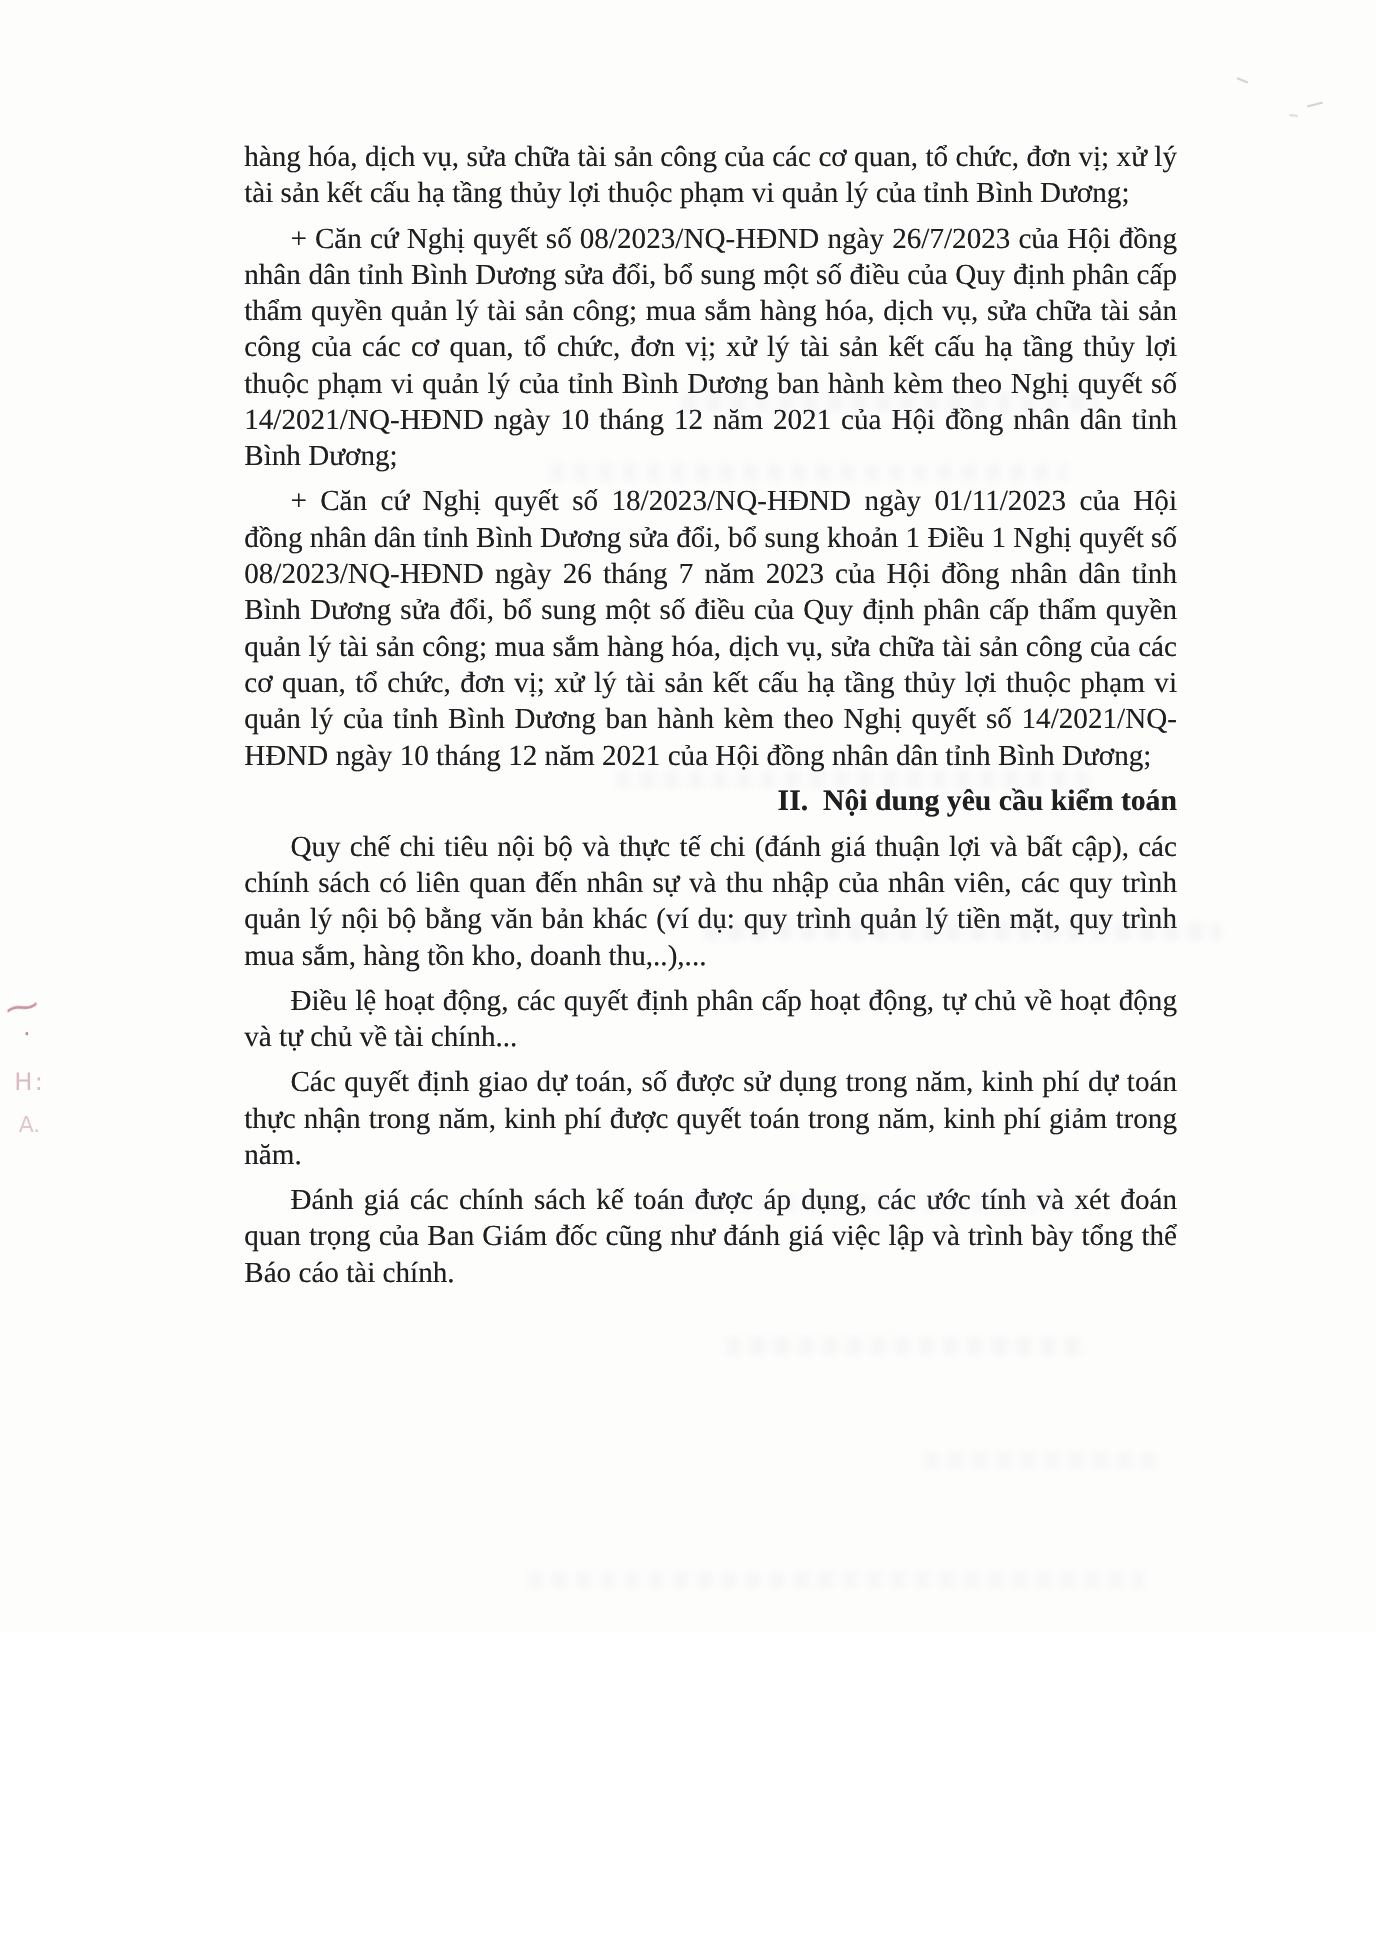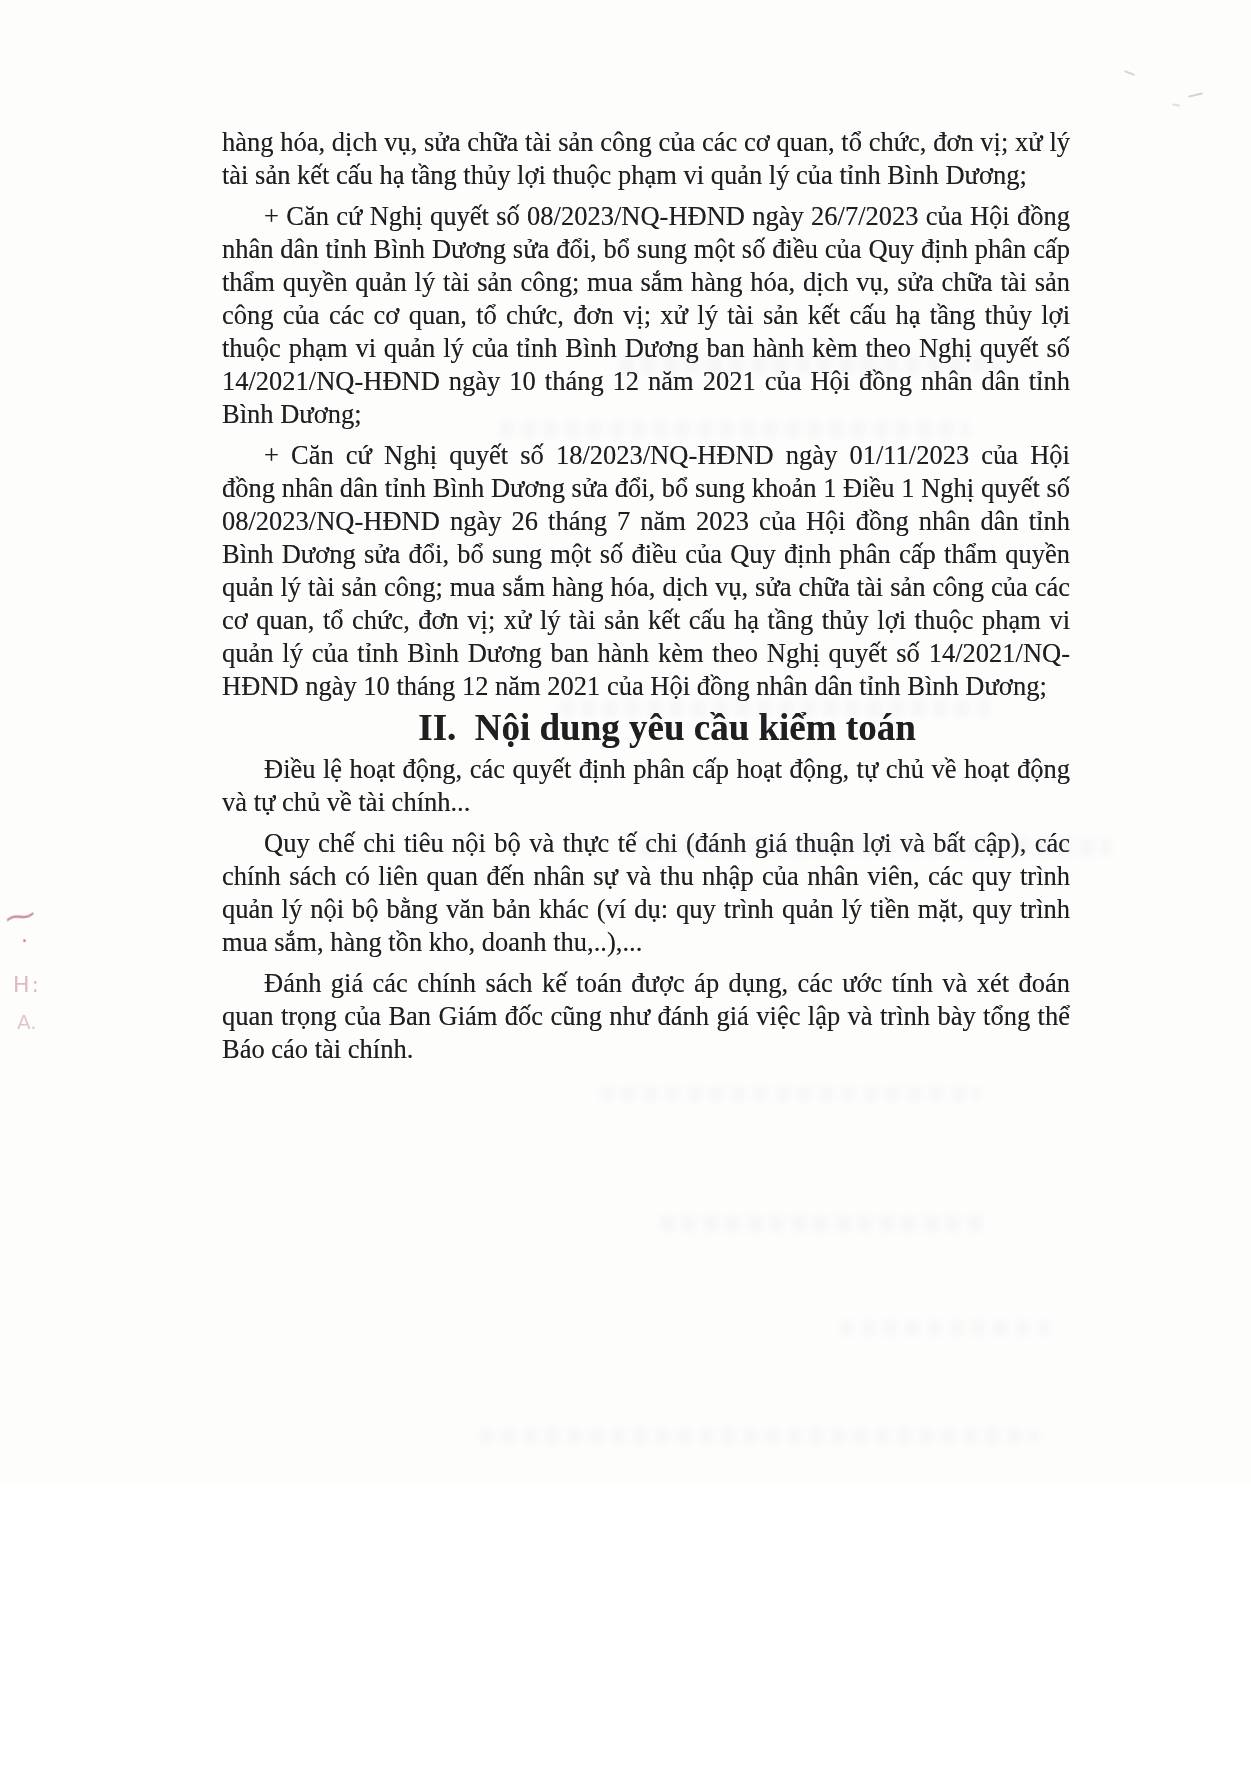--- a/index.html
+++ b/index.html
@@ -26,26 +26,26 @@
     text-align: justify;
     text-shadow: 0 0 0.6px rgba(30,30,35,0.55);
   }
   .text-block p {
     margin: 0 0 8px 0;
     text-indent: 42px;
   }
   .text-block p.no-indent { text-indent: 0; }
   .heading {
     margin: 7px 0 9px 0;
-    font-size: 37px;
+    font-size: 27px;
     line-height: 33px;
     font-weight: 700;
     text-indent: 42px;
     white-space: pre-wrap;
-    text-align: center;
+    text-align: right;
   }
   
   .speck {
     position: absolute;
     background: rgba(125,125,140,0.32);
     border-radius: 2px;
   }
   .speck.s1 { left: 1124px; top: 72px;  width: 11px; height: 2px; transform: rotate(22deg); }
   .speck.s2 { left: 1188px; top: 94px;  width: 15px; height: 2px; transform: rotate(-14deg); }
   .speck.s3 { left: 1172px; top: 104px; width: 8px;  height: 2px; transform: rotate(8deg); opacity: .7; }
@@ -111,22 +111,23 @@
 
 <div class="page">
 
   <div class="text-block">
     <p class="no-indent">hàng hóa, dịch vụ, sửa chữa tài sản công của các cơ quan, tổ chức, đơn vị; xử lý tài sản kết cấu hạ tầng thủy lợi thuộc phạm vi quản lý của tỉnh Bình Dương;</p>
     <p>+ Căn cứ Nghị quyết số 08/2023/NQ-HĐND ngày 26/7/2023 của Hội đồng nhân dân tỉnh Bình Dương sửa đổi, bổ sung một số điều của Quy định phân cấp thẩm quyền quản lý tài sản công; mua sắm hàng hóa, dịch vụ, sửa chữa tài sản công của các cơ quan, tổ chức, đơn vị; xử lý tài sản kết cấu hạ tầng thủy lợi thuộc phạm vi quản lý của tỉnh Bình Dương ban hành kèm theo Nghị quyết số 14/2021/NQ-HĐND ngày 10 tháng 12 năm 2021 của Hội đồng nhân dân tỉnh Bình Dương;</p>
     <p>+ Căn cứ Nghị quyết số 18/2023/NQ-HĐND ngày 01/11/2023 của Hội đồng nhân dân tỉnh Bình Dương sửa đổi, bổ sung khoản 1 Điều 1 Nghị quyết số 08/2023/NQ-HĐND ngày 26 tháng 7 năm 2023 của Hội đồng nhân dân tỉnh Bình Dương sửa đổi, bổ sung một số điều của Quy định phân cấp thẩm quyền quản lý tài sản công; mua sắm hàng hóa, dịch vụ, sửa chữa tài sản công của các cơ quan, tổ chức, đơn vị; xử lý tài sản kết cấu hạ tầng thủy lợi thuộc phạm vi quản lý của tỉnh Bình Dương ban hành kèm theo Nghị quyết số 14/2021/NQ-HĐND ngày 10 tháng 12 năm 2021 của Hội đồng nhân dân tỉnh Bình Dương;</p>
 
     <h2 class="heading">II.  Nội dung yêu cầu kiểm toán</h2>
 
+    <p>Quy chế chi tiêu nội bộ và thực tế chi (đánh giá thuận lợi và bất cập), các chính sách có liên quan đến nhân sự và thu nhập của nhân viên, các quy trình quản lý nội bộ bằng văn bản khác (ví dụ: quy trình quản lý tiền mặt, quy trình mua sắm, hàng tồn kho, doanh thu,..),...</p>
     <p>Điều lệ hoạt động, các quyết định phân cấp hoạt động, tự chủ về hoạt động và tự chủ về tài chính...</p>
-    <p>Quy chế chi tiêu nội bộ và thực tế chi (đánh giá thuận lợi và bất cập), các chính sách có liên quan đến nhân sự và thu nhập của nhân viên, các quy trình quản lý nội bộ bằng văn bản khác (ví dụ: quy trình quản lý tiền mặt, quy trình mua sắm, hàng tồn kho, doanh thu,..),...</p>
+    <p>Các quyết định giao dự toán, số được sử dụng trong năm, kinh phí dự toán thực nhận trong năm, kinh phí được quyết toán trong năm, kinh phí giảm trong năm.</p>
     <p>Đánh giá các chính sách kế toán được áp dụng, các ước tính và xét đoán quan trọng của Ban Giám đốc cũng như đánh giá việc lập và trình bày tổng thể Báo cáo tài chính.</p>
   </div>
 
   <div class="speck s1"></div>
   <div class="speck s2"></div>
   <div class="speck s3"></div>
 
   <span class="margin-mark mm-squiggle">⁓</span>
   <span class="margin-mark mm-dot">·</span>
   <span class="margin-mark mm-h">H:</span>

